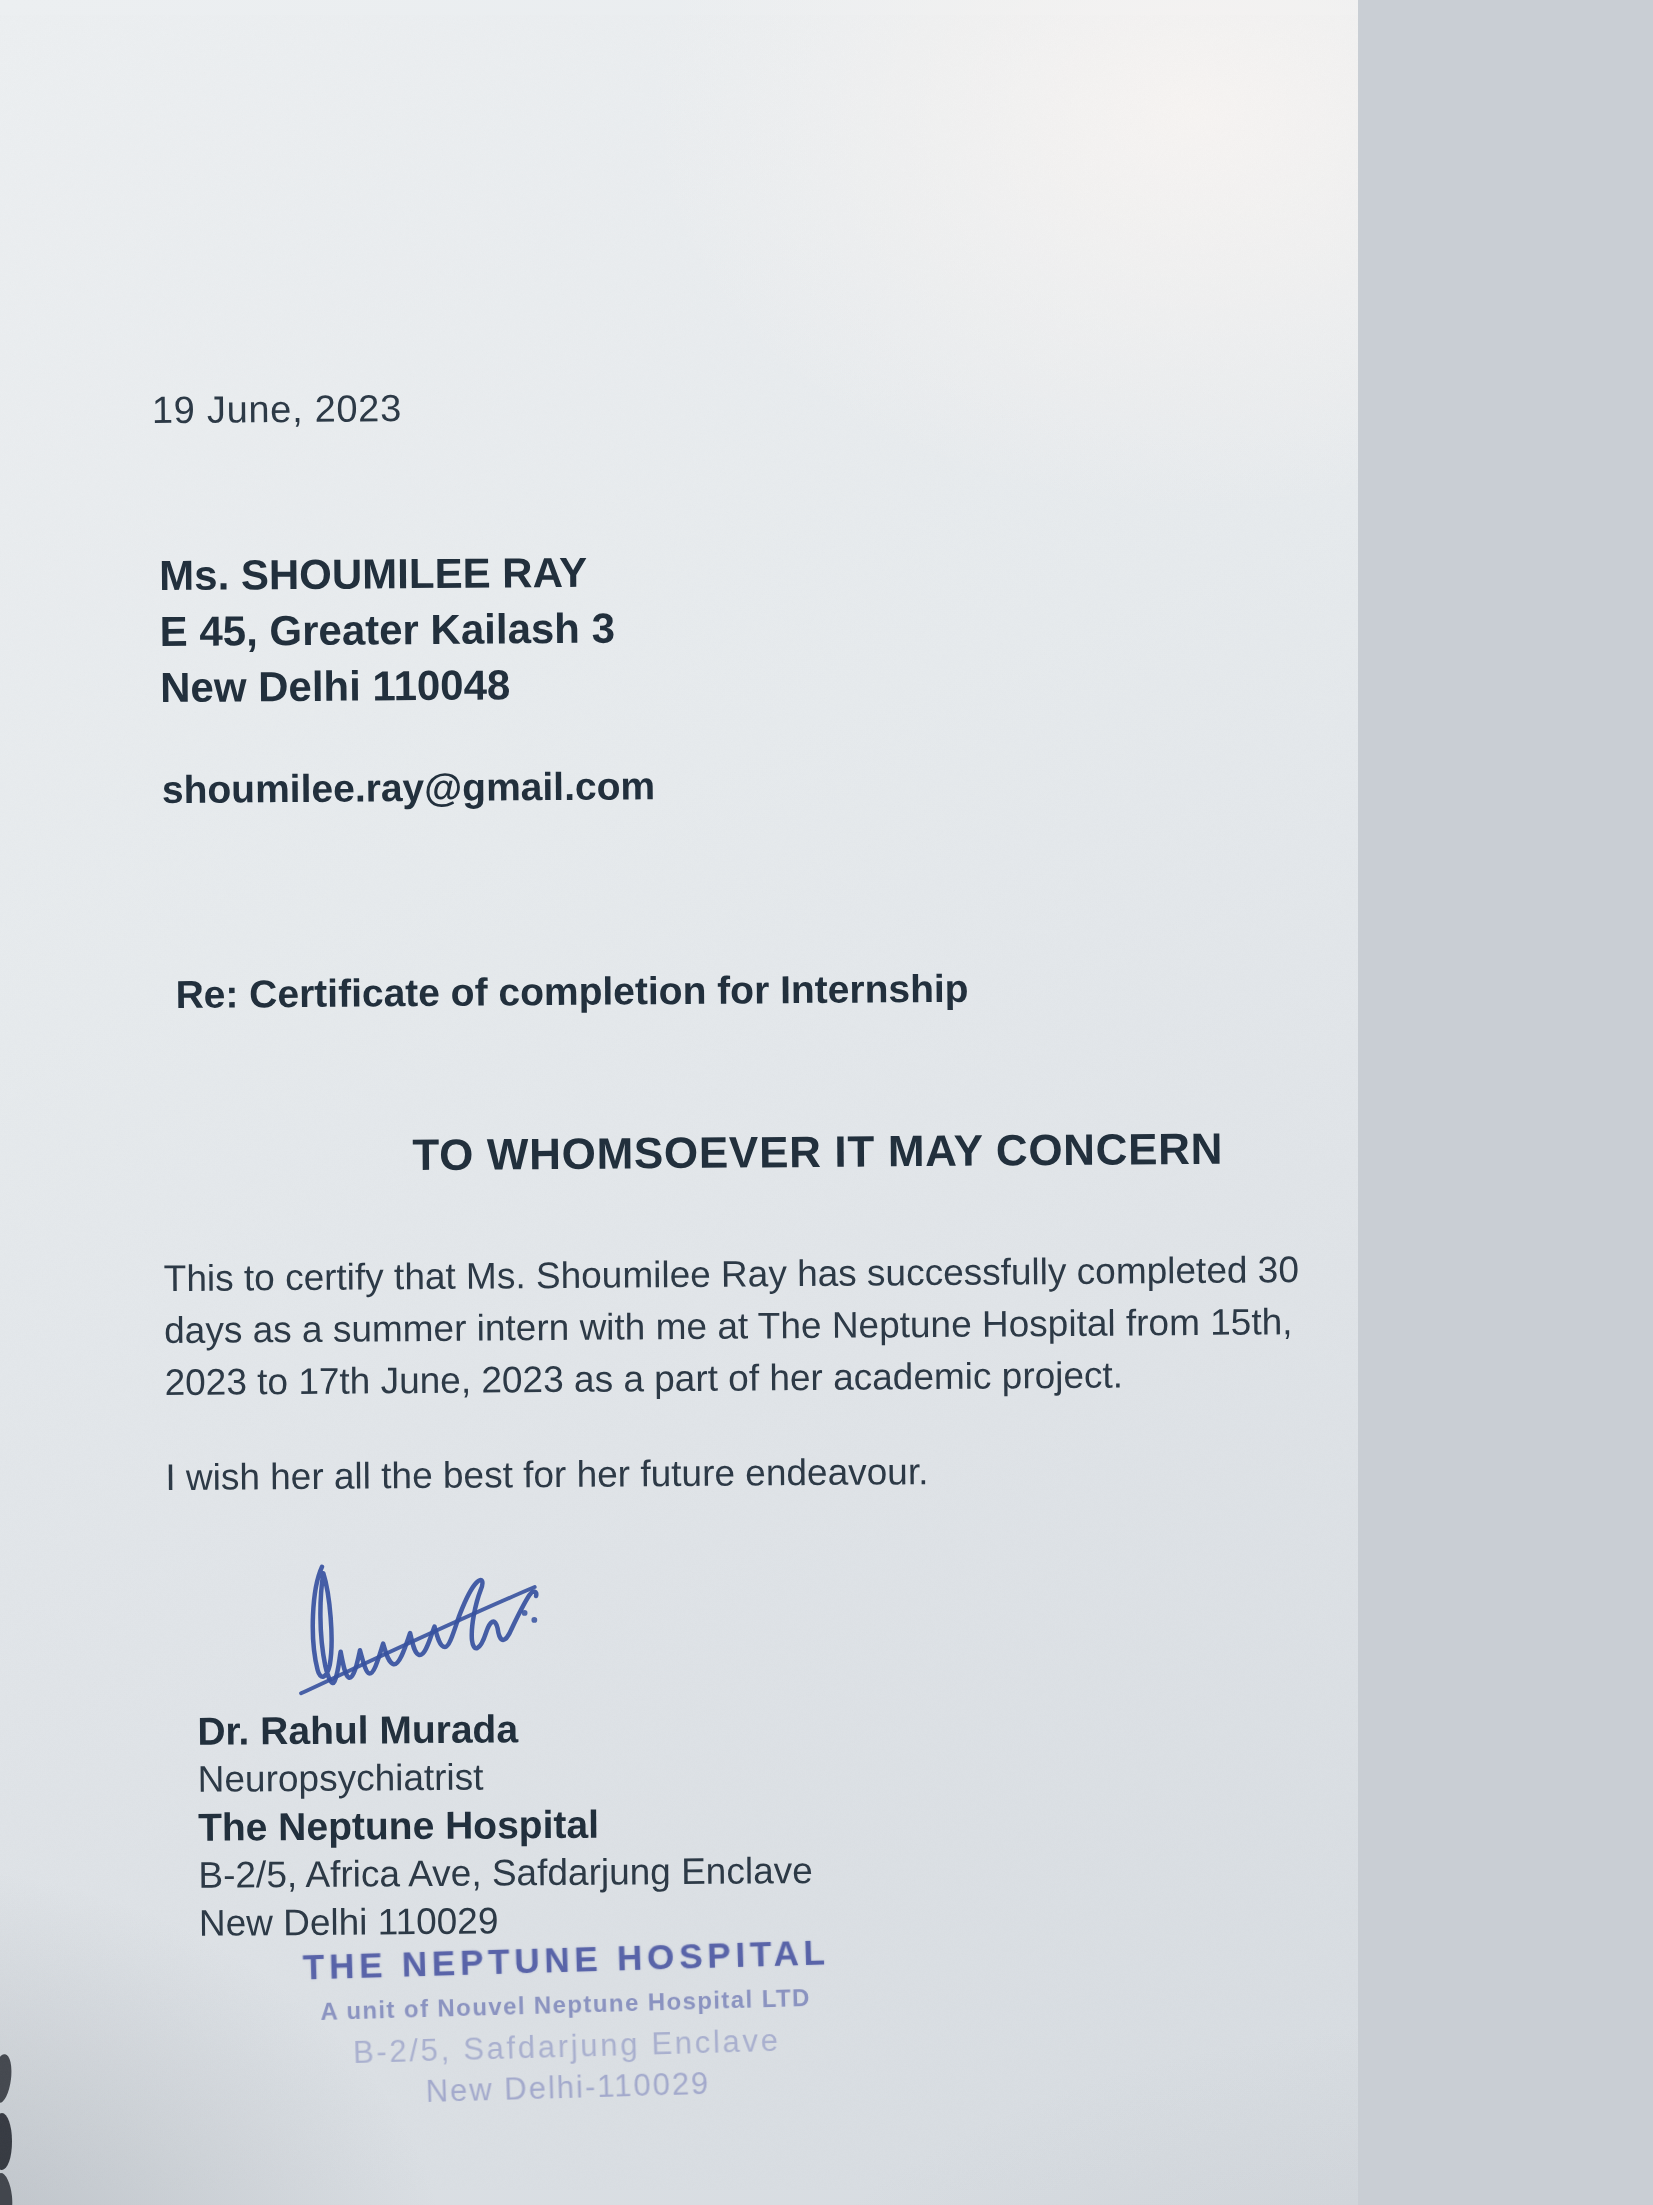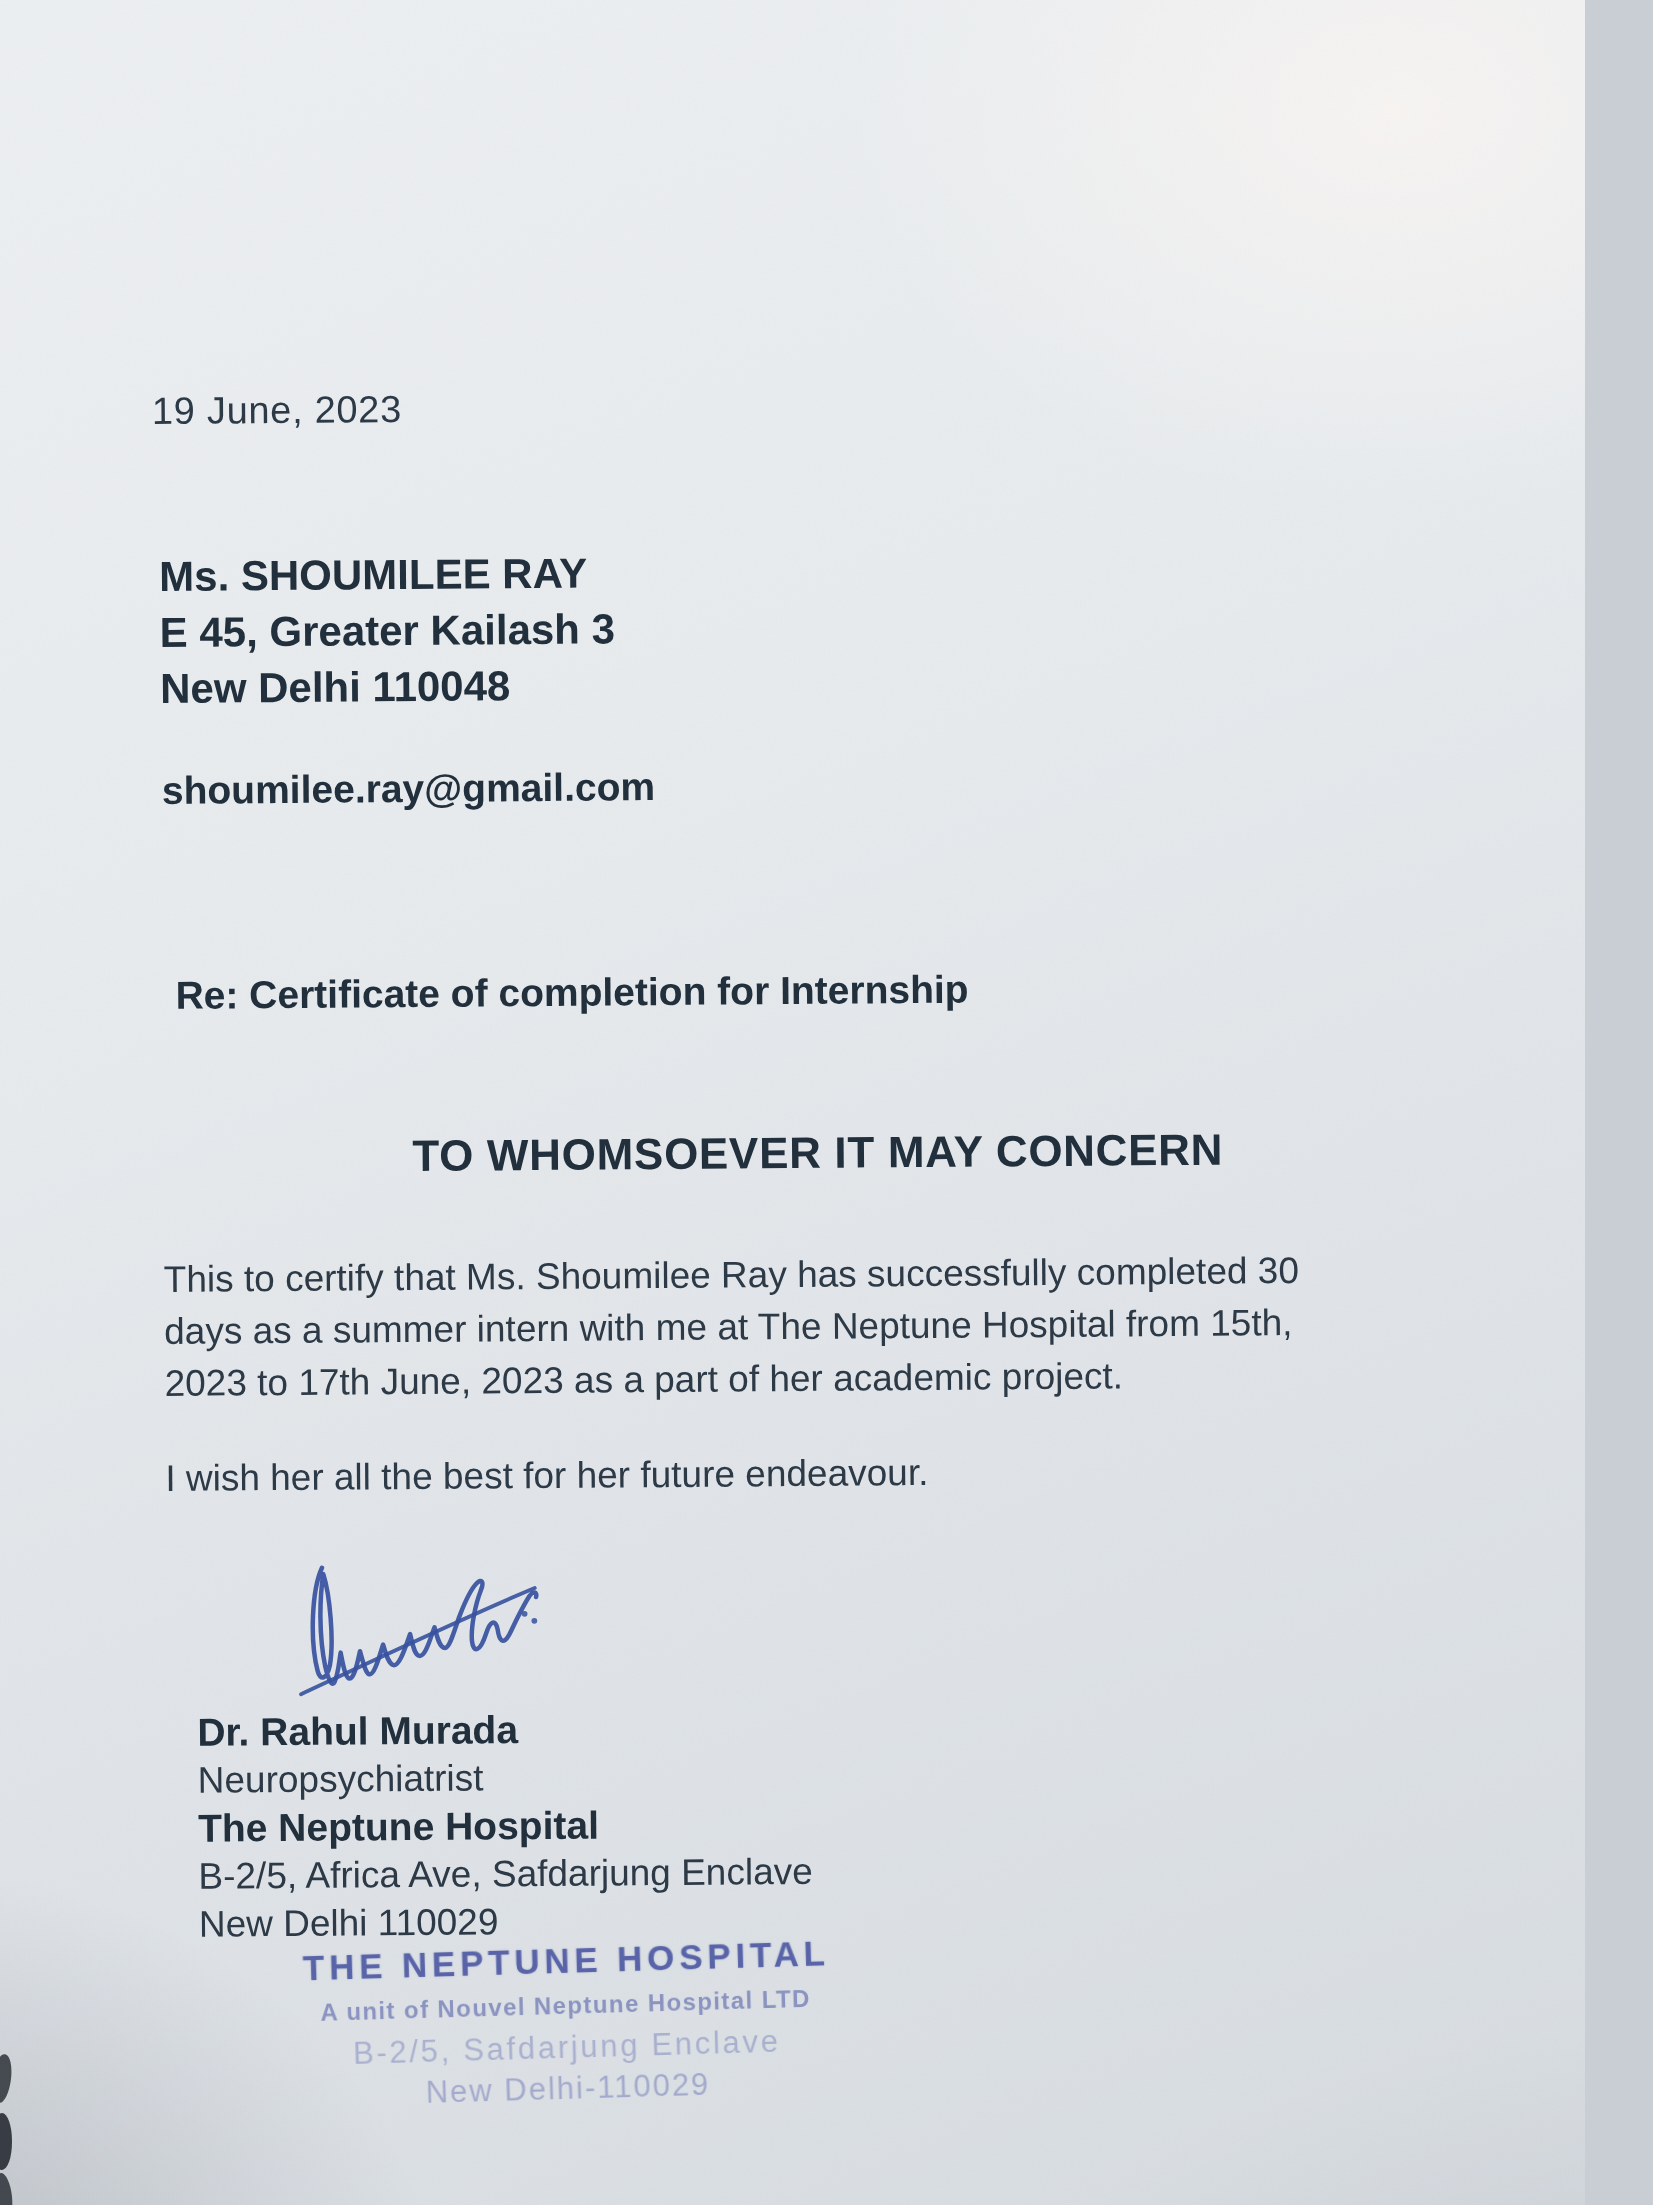--- a/index.html
+++ b/index.html
@@ -10,21 +10,21 @@
     --paper:#e3e7ea;
   }
   *{margin:0;padding:0;box-sizing:border-box;}
   html,body{margin:0;padding:0;}
   body{
     width:1653px;height:2205px;overflow:hidden;
     font-family:"Liberation Sans", sans-serif;
     background:#c9ced4;
   }
   #photo{
-    position:relative;width:1585px;height:2205px;overflow:hidden;
+    position:relative;width:1358px;height:2205px;overflow:hidden;
     background:
       radial-gradient(884px 646px at 88% 5%, rgba(247,244,242,0.95), rgba(247,244,242,0) 62%),
       radial-gradient(1020px 782px at -8% 104%, rgba(88,96,106,0.28), rgba(88,96,106,0) 55%),
       radial-gradient(1292px 748px at 108% 112%, rgba(118,124,132,0.16), rgba(118,124,132,0) 60%),
       linear-gradient(158deg,#ecefF1 0%, #e6eaed 38%, #e0e4e8 62%, #d6dbe0 100%);
   }
   
   #letter-content{
     position:absolute;inset:0;
     transform:rotate(-0.45deg);

